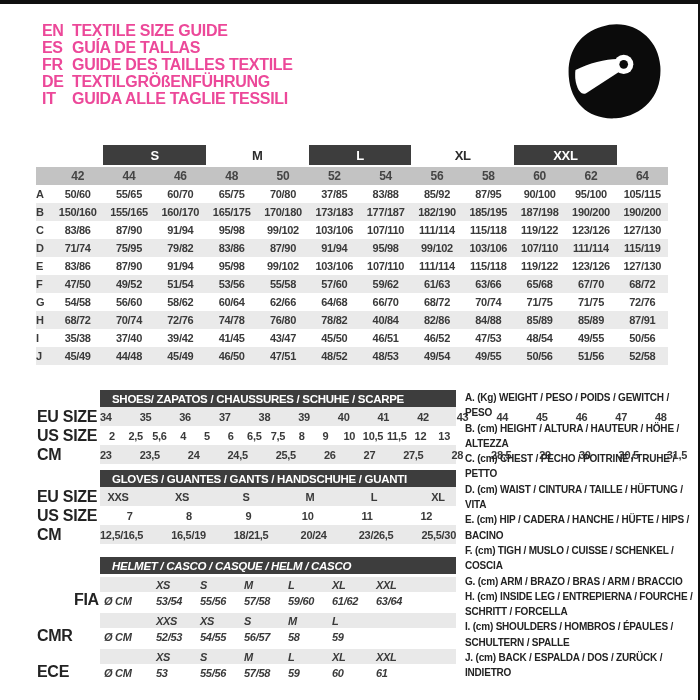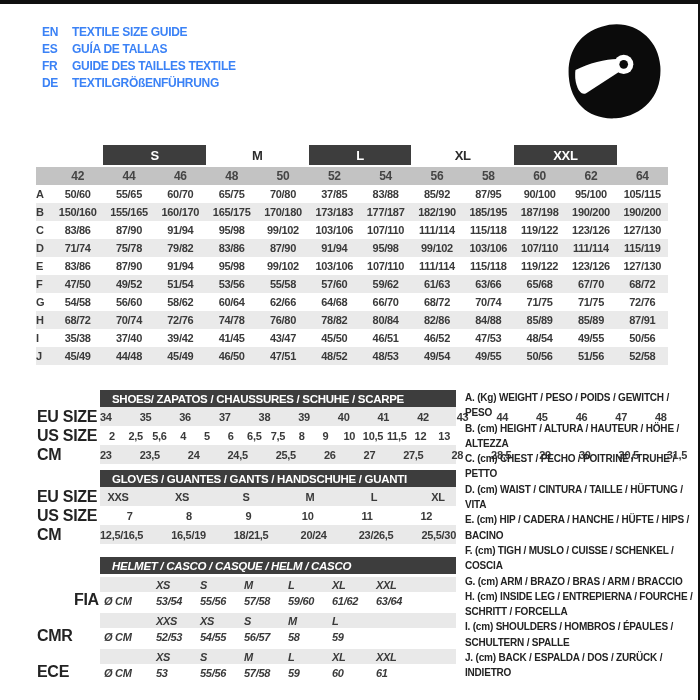--- a/index.html
+++ b/index.html
@@ -7,21 +7,21 @@
     width:700px;height:700px;position:relative;background:#ffffff;
     font-family:"Liberation Sans","DejaVu Sans",sans-serif;
     font-weight:bold;color:#3a3a3a;overflow:hidden;
     -webkit-font-smoothing:antialiased;
   }
   .top-rule{position:absolute;top:0;left:0;right:0;height:4px;background:#101010;}
   .right-rule{position:absolute;top:0;right:0;bottom:0;width:2px;background:#101010;}
 
   
   .lang-block{position:absolute;left:42px;top:22px;}
-  .lang-row{display:flex;height:17px;align-items:flex-end;font-size:12px;letter-spacing:-0.3px;color:#3b82f6;}
+  .lang-row{display:flex;height:17px;align-items:center;font-size:16px;letter-spacing:-0.3px;color:#ec4899;}
   .lang-code{width:30px;}
   .helmet-wrap{position:absolute;left:563px;top:20px;width:106px;height:106px;}
 
   
   .main-table{position:absolute;left:36px;top:145px;width:632px;font-size:11px;letter-spacing:-0.3px;}
   .mt-row{display:flex;align-items:center;}
   .mt-letter{flex:0 0 16px;text-align:left;}
   .mt-cell{flex:1 1 0;text-align:center;white-space:nowrap;}
   .mt-group-row{height:20px;margin-bottom:2px;}
   .mt-group{display:flex;align-items:center;justify-content:center;font-size:13px;}
@@ -63,20 +63,24 @@
       <span class="lang-code">ES</span>
       <span class="lang-title">GUÍA DE TALLAS</span>
     </div>
     <div class="lang-row">
       <span class="lang-code">FR</span>
       <span class="lang-title">GUIDE DES TAILLES TEXTILE</span>
     </div>
     <div class="lang-row">
       <span class="lang-code">DE</span>
       <span class="lang-title">TEXTILGRÖßENFÜHRUNG</span>
+    </div>
+    <div class="lang-row">
+      <span class="lang-code">IT</span>
+      <span class="lang-title">GUIDA ALLE TAGLIE TESSILI</span>
     </div>
   </div>
 
 <div class="helmet-wrap">
   <svg viewBox="0 0 110 110" width="106" height="106" aria-hidden="true">
     <path d="M40 7 C 70 -3 99 17 101 48 C 103 77 85 99 55 102 C 27 104 8 86 6 59 C 4 33 17 14 40 7 Z" fill="#0b0b0b"></path>
     <path d="M13 52 C 26 45 45 40.5 56 40.5 C 63 40.5 64 50 58 54 L 24 76 C 17 80 11 65 13 52 Z" fill="#ffffff"></path>
     <circle cx="63" cy="46" r="10" fill="#ffffff"></circle>
     <circle cx="63" cy="46" r="4.5" fill="#0b0b0b"></circle>
   </svg>
@@ -150,21 +154,21 @@
         <div class="mt-cell">107/110</div>
         <div class="mt-cell">111/114</div>
         <div class="mt-cell">115/118</div>
         <div class="mt-cell">119/122</div>
         <div class="mt-cell">123/126</div>
         <div class="mt-cell">127/130</div>
       </div>
       <div class="mt-row mt-datarow zebra">
         <div class="mt-letter">D</div>
         <div class="mt-cell">71/74</div>
-        <div class="mt-cell">75/78</div>
+        <div class="mt-cell">75/95</div>
         <div class="mt-cell">79/82</div>
         <div class="mt-cell">83/86</div>
         <div class="mt-cell">87/90</div>
         <div class="mt-cell">91/94</div>
         <div class="mt-cell">95/98</div>
         <div class="mt-cell">99/102</div>
         <div class="mt-cell">103/106</div>
         <div class="mt-cell">107/110</div>
         <div class="mt-cell">111/114</div>
         <div class="mt-cell">115/119</div>
@@ -215,21 +219,21 @@
         <div class="mt-cell">72/76</div>
       </div>
       <div class="mt-row mt-datarow zebra">
         <div class="mt-letter">H</div>
         <div class="mt-cell">68/72</div>
         <div class="mt-cell">70/74</div>
         <div class="mt-cell">72/76</div>
         <div class="mt-cell">74/78</div>
         <div class="mt-cell">76/80</div>
         <div class="mt-cell">78/82</div>
-        <div class="mt-cell">80/84</div>
+        <div class="mt-cell">40/84</div>
         <div class="mt-cell">82/86</div>
         <div class="mt-cell">84/88</div>
         <div class="mt-cell">85/89</div>
         <div class="mt-cell">85/89</div>
         <div class="mt-cell">87/91</div>
       </div>
       <div class="mt-row mt-datarow">
         <div class="mt-letter">I</div>
         <div class="mt-cell">35/38</div>
         <div class="mt-cell">37/40</div>

